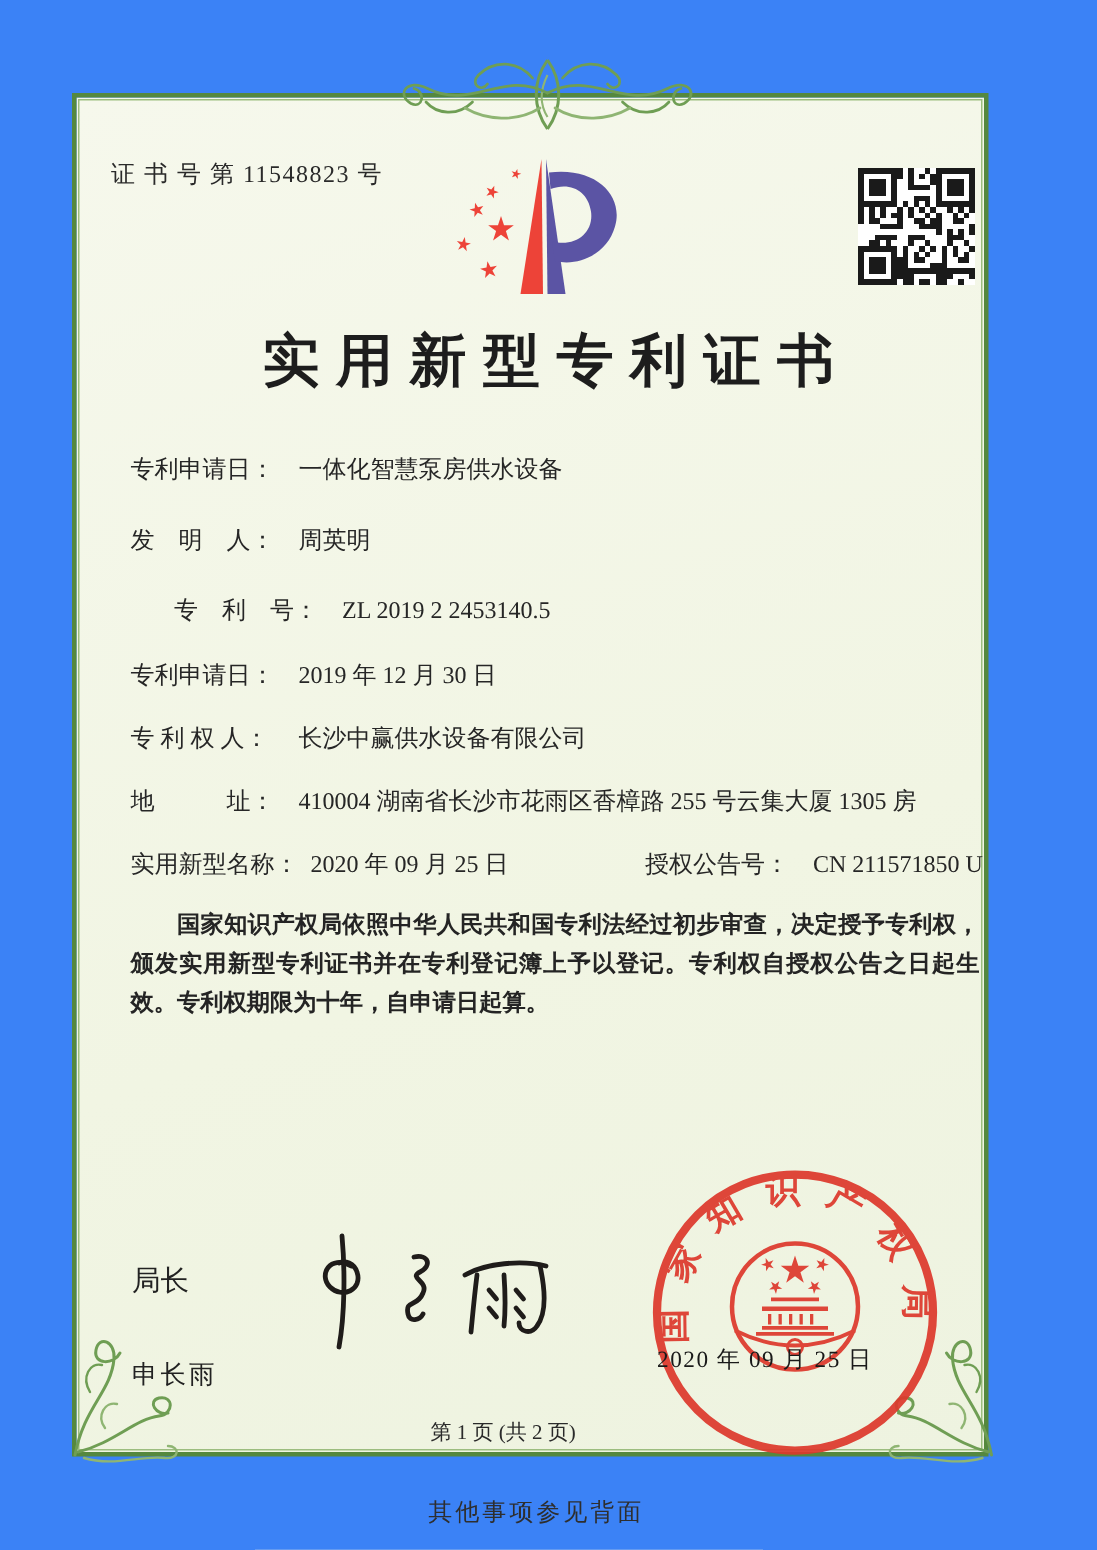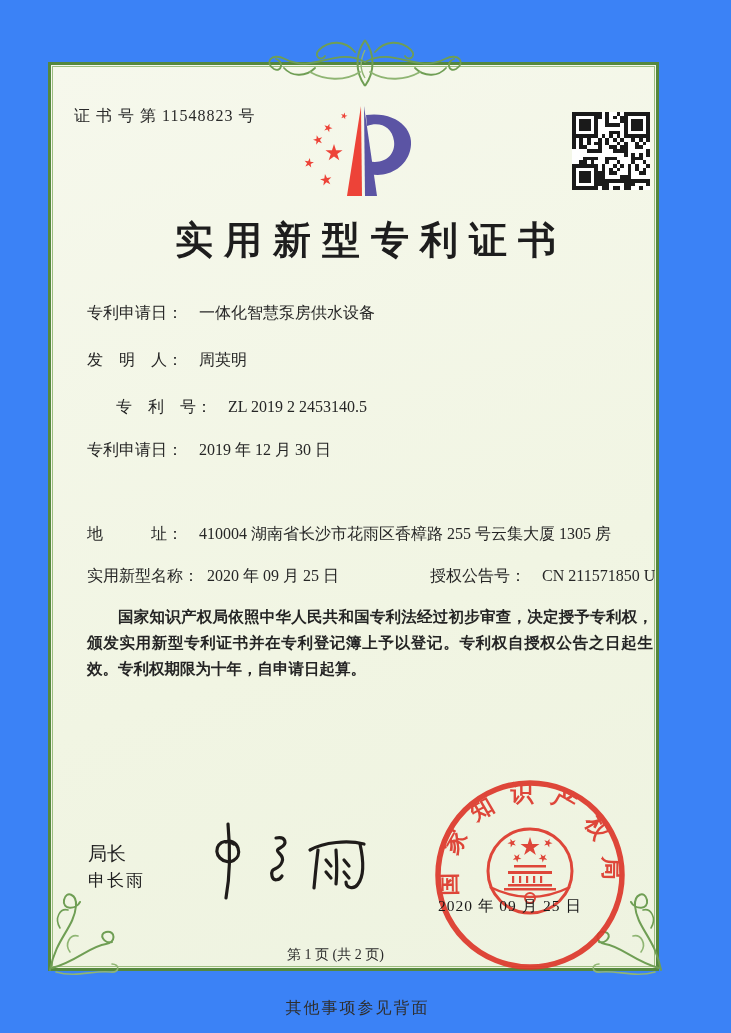--- a/index.html
+++ b/index.html
@@ -13,21 +13,21 @@
   .cert-no{left:74px;top:106px;font-size:16px;letter-spacing:1px;color:#2a2a2a;}
   .title{left:0;right:0;top:215px;margin:0;text-align:center;font-size:38px;font-weight:700;
          letter-spacing:11px;padding-left:11px;color:#1d1d1d;}
   .row{left:87px;right:62px;height:24px;font-size:16px;color:#262626;white-space:nowrap;}
   .row .lab{display:inline-block;min-width:104px;}
   .row .val{margin-left:8px;}
   .pair2{position:absolute;left:296px;top:0;margin-left:47px;}
   .paras{left:87px;top:604px;width:566px;font-size:15.5px;line-height:26px;color:#242424;font-weight:bold;}
   .paras p{margin:0;text-indent:2em;text-align:justify;}
   .sig-title{left:88px;top:841px;font-size:19px;color:#222;}
-  .sig-name{left:88px;top:869px;font-size:17px;color:#222;letter-spacing:2px;}
+  .sig-name{left:88px;top:905px;font-size:17px;color:#222;letter-spacing:2px;}
   .seal-date{left:438px;top:896px;width:190px;font-size:15.5px;color:#191919;letter-spacing:1px;white-space:nowrap;}
   .page-info{left:0;right:60px;top:946px;text-align:center;font-size:14px;color:#2a2a2a;}
   .back-note{left:0;right:16px;top:986px;text-align:center;font-size:16px;color:#2e2e2e;letter-spacing:2px;margin-top:12px;}
   svg{position:absolute;overflow:visible;}
   .seal{opacity:.93;}
 </style>
 </head>
 <body>
 
 <div class="page">
@@ -323,20 +323,23 @@
   </div>
   <div class="abs row" style="top:350px;">
     <span class="lab">发　明　人：</span><span class="val">周英明</span>
   </div>
   <div class="abs row" style="top:397px;margin-left:29px;">
     <span class="lab">专　利　号：</span><span class="val">ZL 2019 2 2453140.5</span>
   </div>
   <div class="abs row" style="top:440px;">
     <span class="lab">专利申请日：</span><span class="val">2019 年 12 月 30 日</span>
   </div>
+  <div class="abs row" style="top:482px;">
+    <span class="lab">专 利 权 人：</span><span class="val">长沙中赢供水设备有限公司</span>
+  </div>
   <div class="abs row" style="top:524px;">
     <span class="lab">地　　　址：</span><span class="val">410004 湖南省长沙市花雨区香樟路 255 号云集大厦 1305 房</span>
   </div>
   <div class="abs row" style="top:566px;">
     <span class="lab">实用新型名称：</span><span class="val">2020 年 09 月 25 日</span>
     <span class="pair2">
       <span class="lab">授权公告号：</span><span class="val">CN 211571850 U</span>
     </span>
   </div>
 

